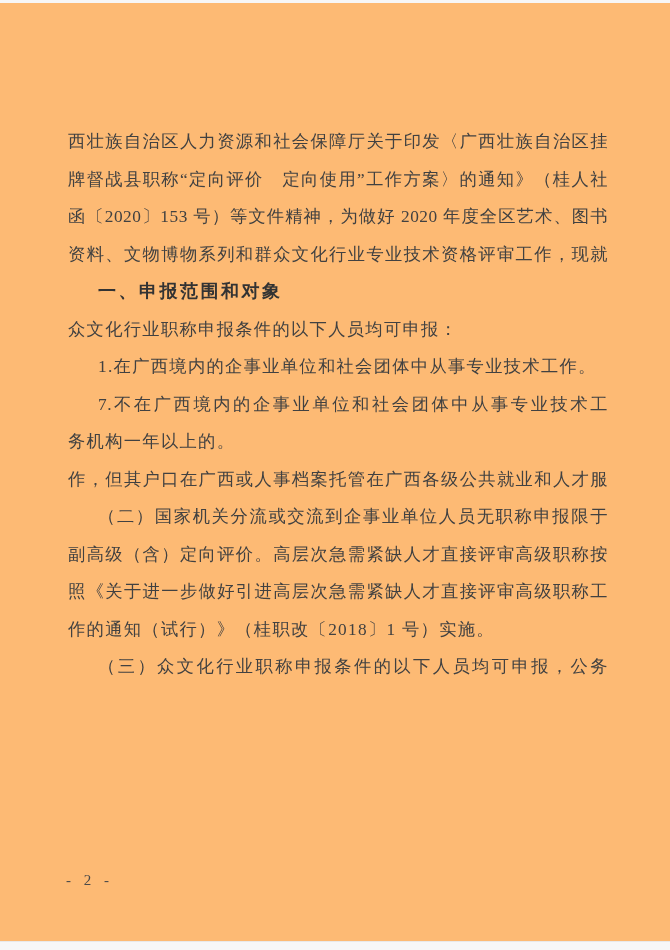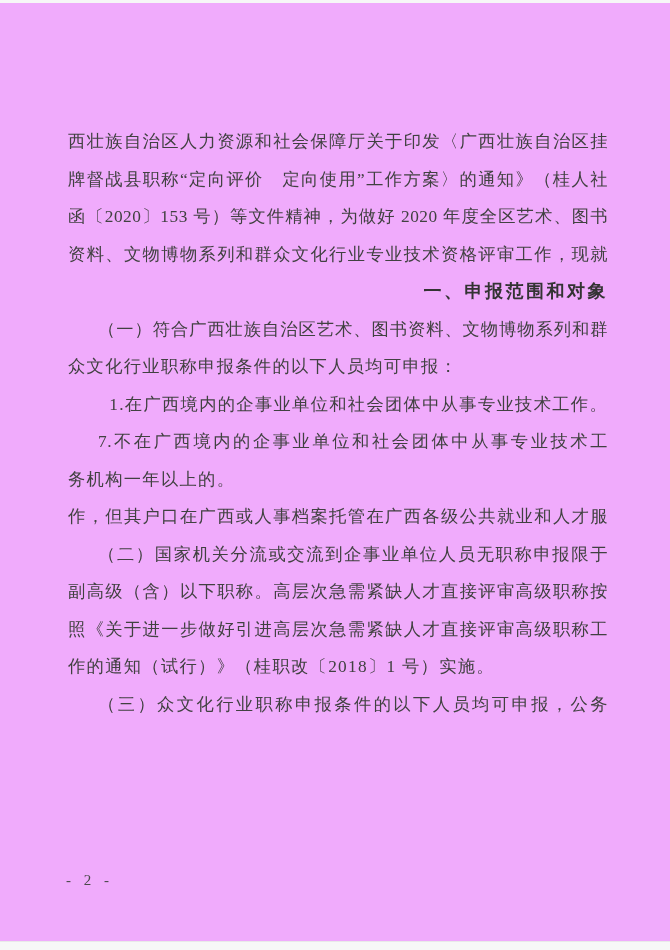--- a/index.html
+++ b/index.html
@@ -4,21 +4,21 @@
 <style>
   html, body {
     margin: 0;
     padding: 0;
     background: #fefefe;
   }
   .page {
     position: relative;
     width: 670px;
     height: 950px;
-    background: #f0abfc;
+    background: #fdba74;
     overflow: hidden;
     font-family: "Liberation Serif", "DejaVu Serif", serif;
     color: #414141;
   }
   .top-edge {
     position: absolute;
     top: 0; left: 0; right: 0;
     height: 3px;
     background: #f7f7f7;
   }
@@ -36,21 +36,20 @@
     white-space: nowrap;
   }
   .line.fill {
     white-space: normal;
     letter-spacing: 0.5px;
     text-align: justify;
     text-align-last: justify;
   }
   .line.indent {
     padding-left: 30px;
-    text-align: right;
   }
   .line.heading {
     font-family: "Liberation Sans", "DejaVu Sans", sans-serif;
     font-weight: bold;
     font-size: 18px;
     letter-spacing: 2.5px;
     color: #333333;
   }
   .footer {
     position: absolute;
@@ -76,28 +75,27 @@
 
 <div class="page">
   <div class="top-edge"></div>
 
   <div class="body-text">
     <div class="line fill">西壮族自治区人力资源和社会保障厅关于印发〈广西壮族自治区挂</div>
     <div class="line fill">牌督战县职称“定向评价　定向使用”工作方案〉的通知》（桂人社</div>
     <div class="line fill">函〔2020〕153 号）等文件精神，为做好 2020 年度全区艺术、图书</div>
     <div class="line fill">资料、文物博物系列和群众文化行业专业技术资格评审工作，现就</div>
     <div class="line heading indent">一、申报范围和对象</div>
-    <div class="line fill indent">（一）符合广西壮族自治区艺术、图书资料、文物博物系列和群</div>
     <div class="line">众文化行业职称申报条件的以下人员均可申报：</div>
     <div class="line indent">1.在广西境内的企事业单位和社会团体中从事专业技术工作。</div>
     <div class="line fill indent">7.不在广西境内的企事业单位和社会团体中从事专业技术工</div>
     <div class="line">务机构一年以上的。</div>
     <div class="line fill">作，但其户口在广西或人事档案托管在广西各级公共就业和人才服</div>
     <div class="line fill indent">（二）国家机关分流或交流到企事业单位人员无职称申报限于</div>
-    <div class="line fill">副高级（含）以下职称。高层次急需紧缺人才直接评审高级职称按</div>
+    <div class="line fill">副高级（含）定向评价。高层次急需紧缺人才直接评审高级职称按</div>
     <div class="line fill">照《关于进一步做好引进高层次急需紧缺人才直接评审高级职称工</div>
     <div class="line">作的通知（试行）》（桂职改〔2018〕1 号）实施。</div>
     <div class="line fill indent">（三）众文化行业职称申报条件的以下人员均可申报，公务</div>
   </div>
 
   <div class="footer">- 2 -</div>
 
   <div class="bottom-edge"></div>
 </div>
 

